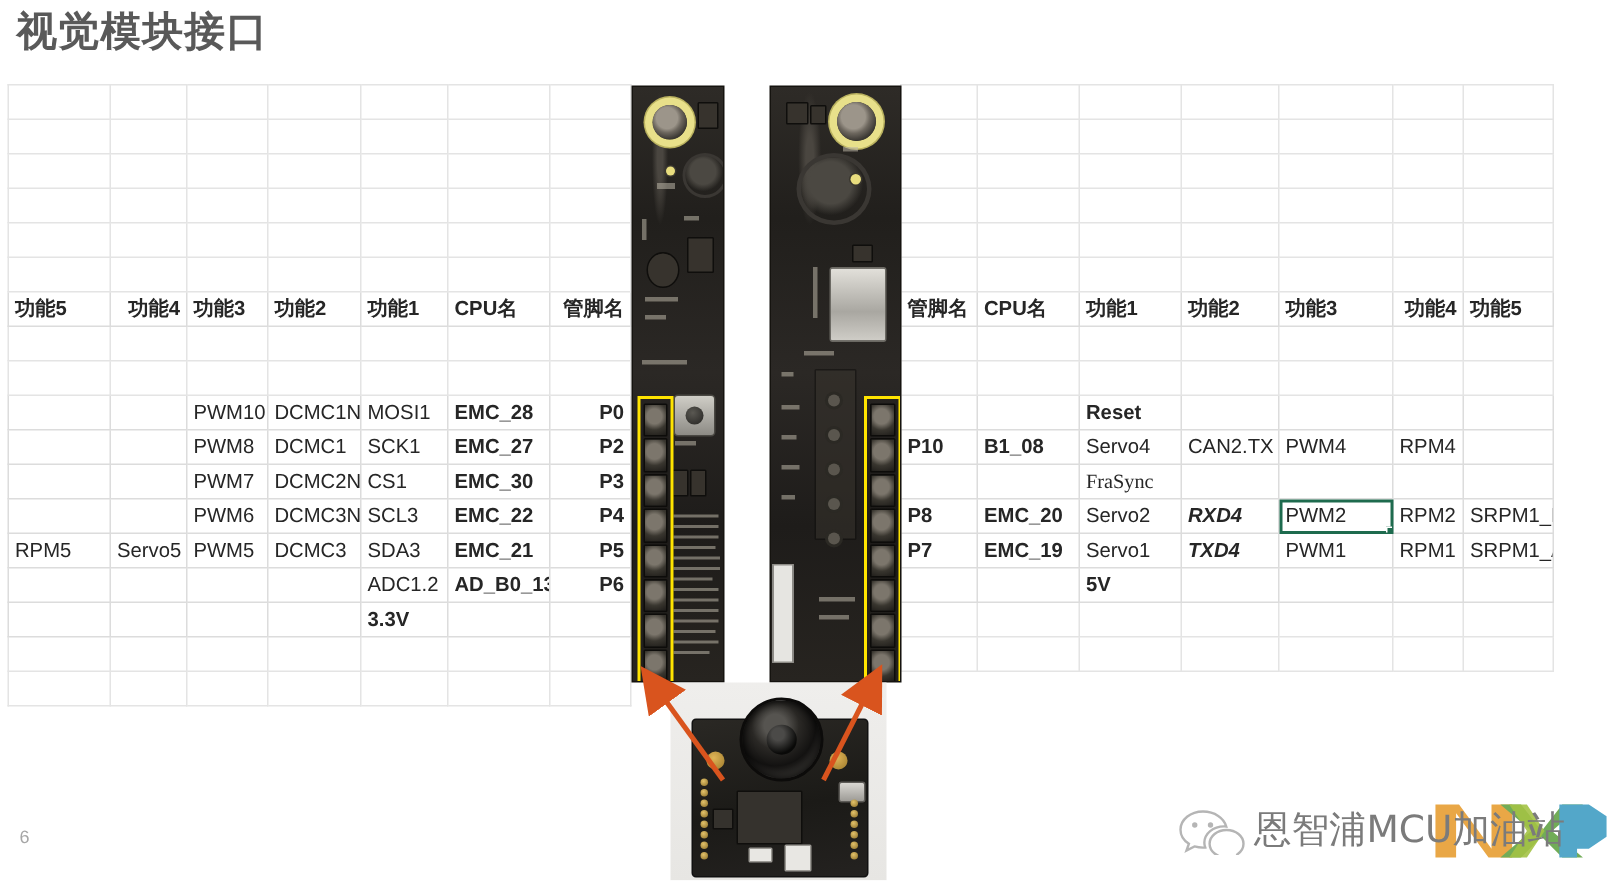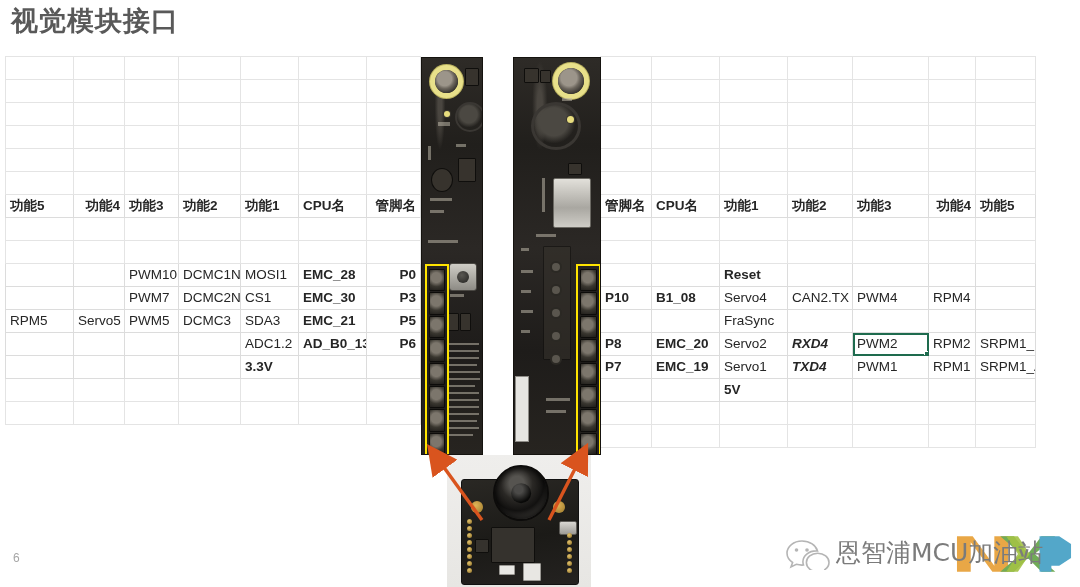--- a/index.html
+++ b/index.html
@@ -26,21 +26,21 @@
     font-size:13.5px;color:#262626;
     padding:0 4px;height:22px;line-height:22px;
     overflow:hidden;white-space:nowrap;
     vertical-align:middle;background:transparent;
   }
   .grid td.empty{border-color:#e4e4e4;}
   .hdr{font-weight:bold;font-size:14.5px;color:#1a1a1a;}
   .al{text-align:left;}
   .ar{text-align:right;}
   .bold{font-weight:bold;}
-  .dimtxt{color:#9a9aa8;}
+  .dimtxt{color:#9a9aa8;font-family:Liberation Serif, serif;}
 
   
   .c-purple{background:#cfc2e8;color:#8a86a8;}
   .c-purple2{background:#d9cce9;color:#9b94b4;}
   .c-pink{background:#f9b9dd;color:#cc92b6;}
   .c-pinklite{background:#fbe9ef;color:#1a1a1a;}
   .c-green{background:#d4e9c4;color:#1a1a1a;}
   .c-greenlite{background:#dcecd2;color:#1a1a1a;font-style:italic;}
   .c-cyan{background:#b9f2f2;color:#7fb8bd;}
   .c-cyanbright{background:#2ee6ef;color:#2b2b2b;}
@@ -264,25 +264,43 @@
           <td class="al"></td>
           <td class="c-purple al">PWM10</td>
           <td class="c-pink al">DCMC1N</td>
           <td class="c-pinklite al">MOSI1</td>
           <td class="al bold">EMC_28</td>
           <td class="ar bold">P0</td>
         </tr>
         <tr>
           <td class="al"></td>
           <td class="al"></td>
+          <td class="c-purple al">PWM8</td>
+          <td class="c-pink al">DCMC1</td>
+          <td class="c-pinklite al">SCK1</td>
+          <td class="al bold">EMC_27</td>
+          <td class="ar bold">P2</td>
+        </tr>
+        <tr>
+          <td class="al"></td>
+          <td class="al"></td>
           <td class="c-purple al">PWM7</td>
           <td class="c-pink al">DCMC2N</td>
           <td class="c-pinklite al">CS1</td>
           <td class="al bold">EMC_30</td>
           <td class="ar bold">P3</td>
+        </tr>
+        <tr>
+          <td class="al"></td>
+          <td class="al"></td>
+          <td class="c-purple al">PWM6</td>
+          <td class="c-pink al">DCMC3N</td>
+          <td class="c-green al">SCL3</td>
+          <td class="al bold">EMC_22</td>
+          <td class="ar bold">P4</td>
         </tr>
         <tr>
           <td class="c-cyan al">RPM5</td>
           <td class="c-blue al">Servo5</td>
           <td class="c-purple al">PWM5</td>
           <td class="c-pink al">DCMC3</td>
           <td class="c-green al">SDA3</td>
           <td class="al bold">EMC_21</td>
           <td class="ar bold">P5</td>
         </tr>

